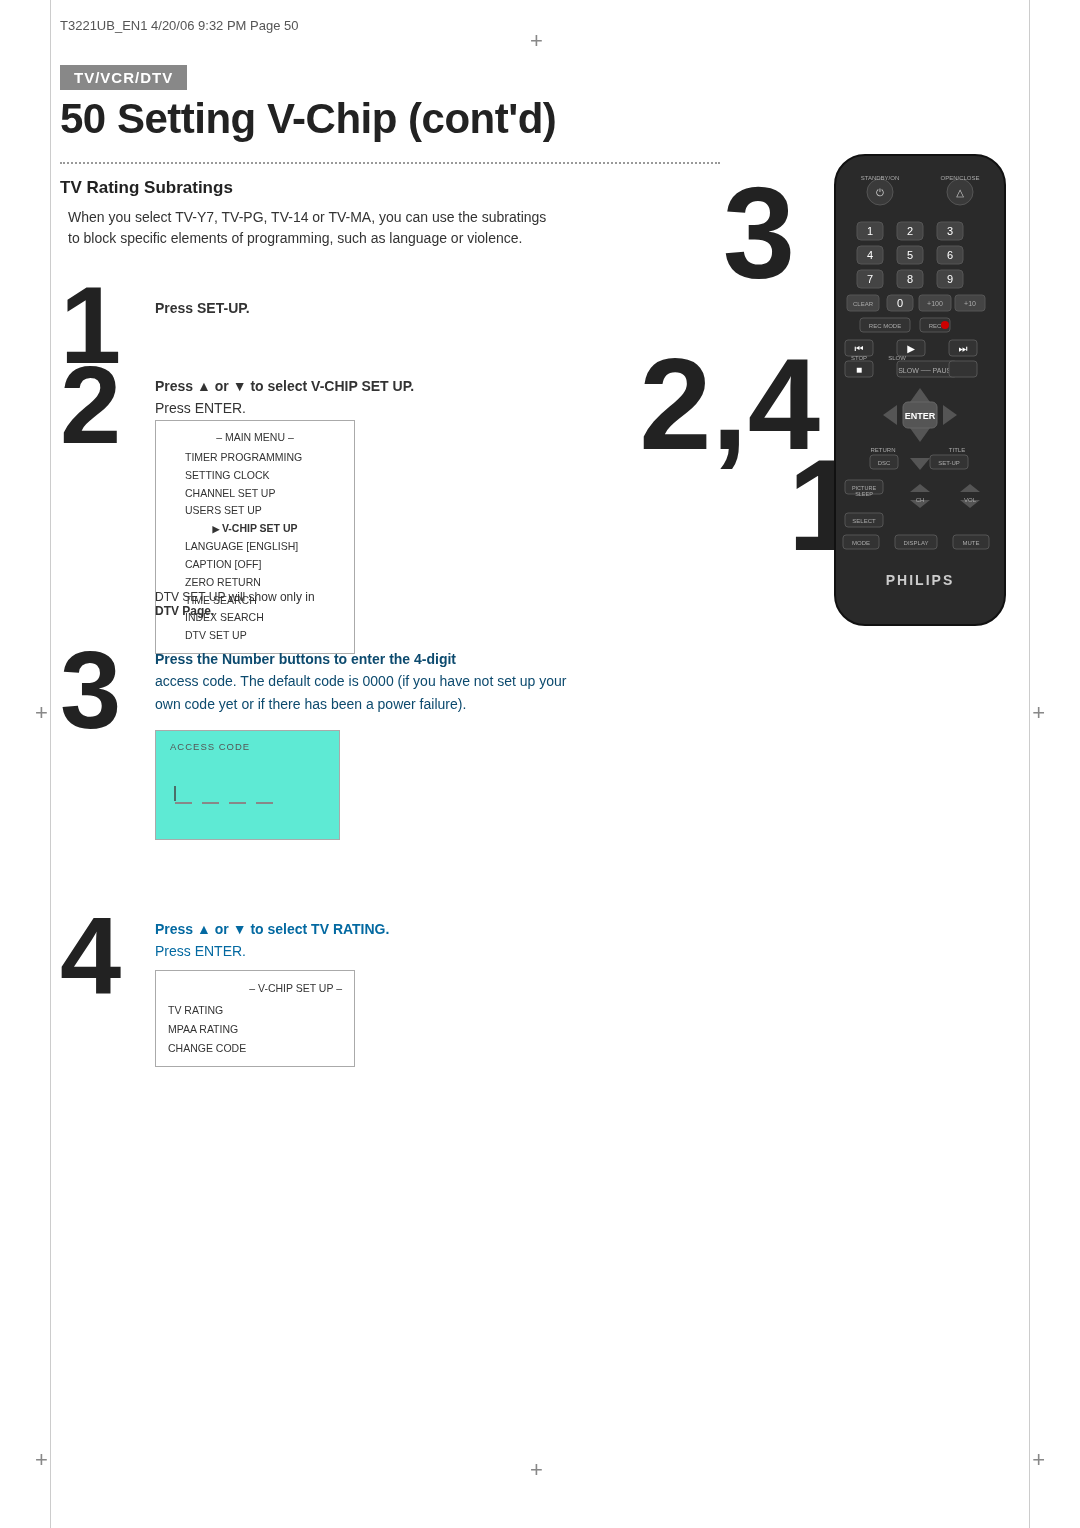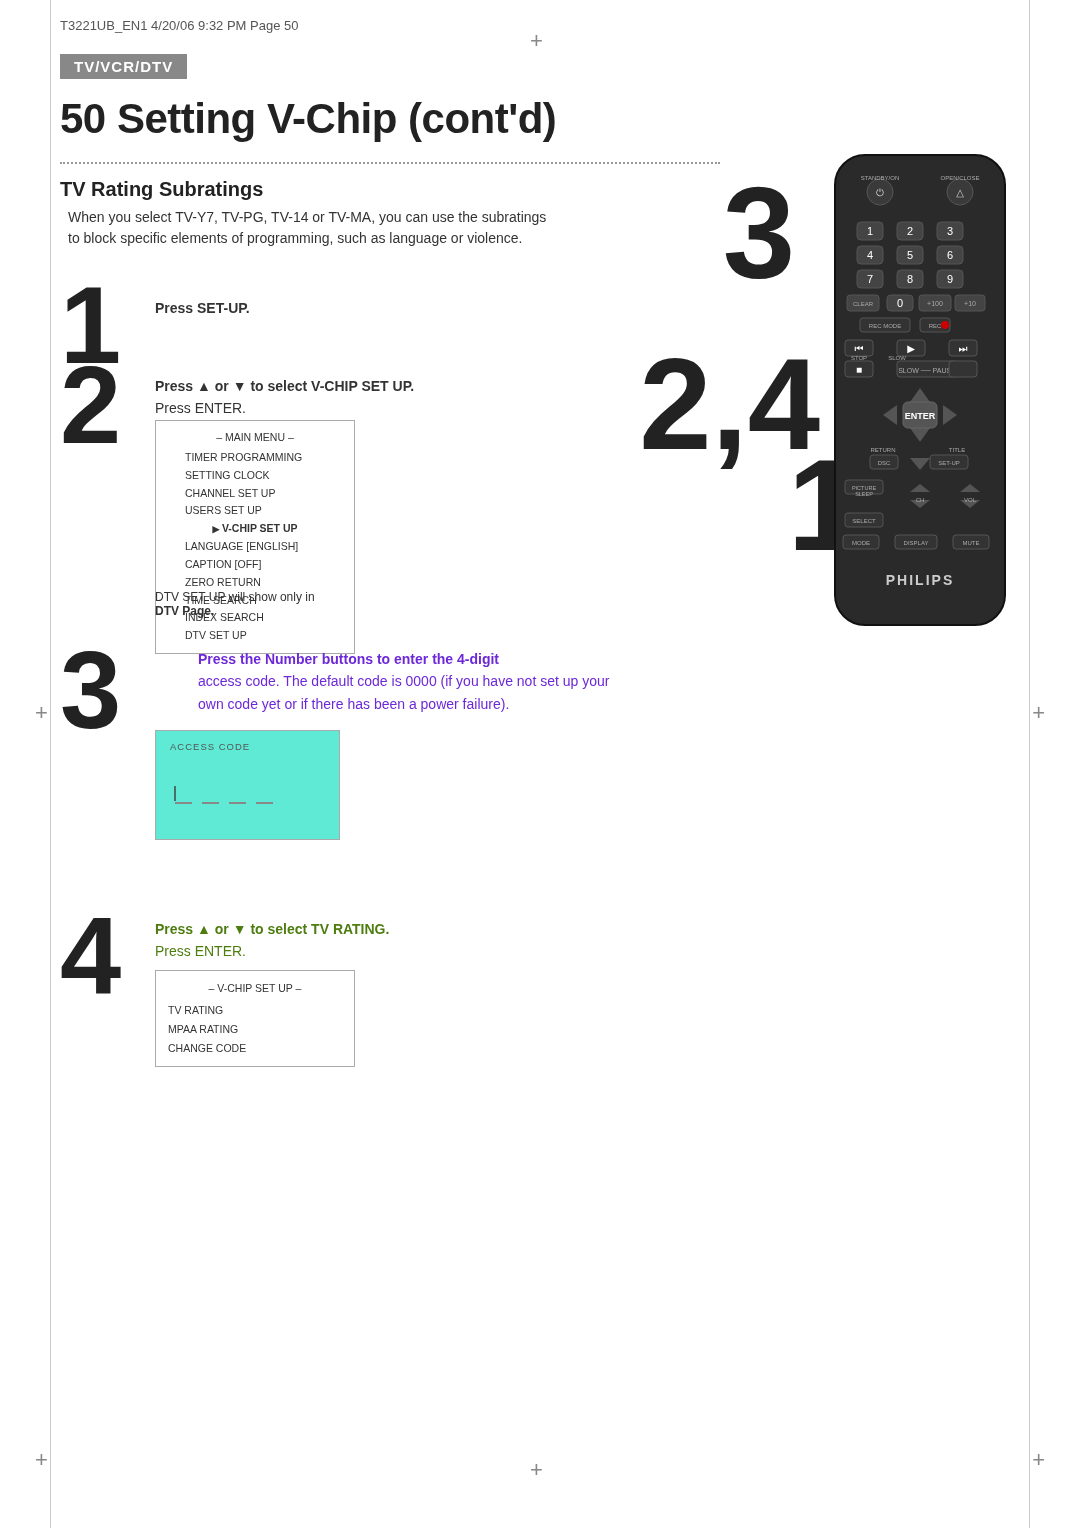--- a/index.html
+++ b/index.html
@@ -31,21 +31,21 @@
     }
     .crosshair-top::before {
       content: '+';
       font-size: 22px;
       color: #888;
     }
 
     
     .badge-container {
       position: absolute;
-      top: 54px;
+      top: 65px;
       left: 60px;
     }
     .badge {
       background: #888888;
       color: #ffffff;
       font-size: 15px;
       font-weight: bold;
       padding: 4px 14px;
       letter-spacing: 1px;
       display: inline-block;
@@ -69,21 +69,21 @@
       left: 60px;
       width: 660px;
       border-top: 2px dotted #999;
     }
 
     
     .section-heading {
       position: absolute;
       top: 178px;
       left: 60px;
-      font-size: 20px;
+      font-size: 17px;
       font-weight: bold;
       color: #222;
     }
 
     
     .section-body {
       position: absolute;
       top: 207px;
       left: 68px;
       width: 490px;
@@ -174,23 +174,22 @@
     .step3-num {
       top: 635px;
       left: 60px;
     }
     .step3-text {
       position: absolute;
       top: 648px;
       left: 155px;
       width: 430px;
       font-size: 14px;
-      color: #6d28d9;
+      color: #0c4a6e;
       line-height: 1.6;
-      margin-left: 43px;
     }
     .step3-text b { font-weight: bold; }
 
     
     .access-box {
       position: absolute;
       top: 730px;
       left: 155px;
       width: 185px;
       height: 110px;
@@ -219,40 +218,40 @@
     
     .step4-num {
       top: 900px;
       left: 60px;
     }
     .step4-text {
       position: absolute;
       top: 918px;
       left: 155px;
       font-size: 14px;
-      color: #4d7c0f;
+      color: #0369a1;
       line-height: 1.6;
     }
     .step4-text b { font-weight: bold; }
 
     
     .vchip-box {
       position: absolute;
       top: 970px;
       left: 155px;
       width: 200px;
       border: 1px solid #aaa;
       background: #fff;
       padding: 8px 12px;
       font-size: 10.5px;
       color: #333;
       line-height: 1.8;
     }
     .vchip-box .menu-title {
-      text-align: center;
+      text-align: right;
       font-size: 10.5px;
       margin-bottom: 3px;
     }
 
     
     .remote-container {
       position: absolute;
       top: 150px;
       right: 55px;
       width: 210px;

